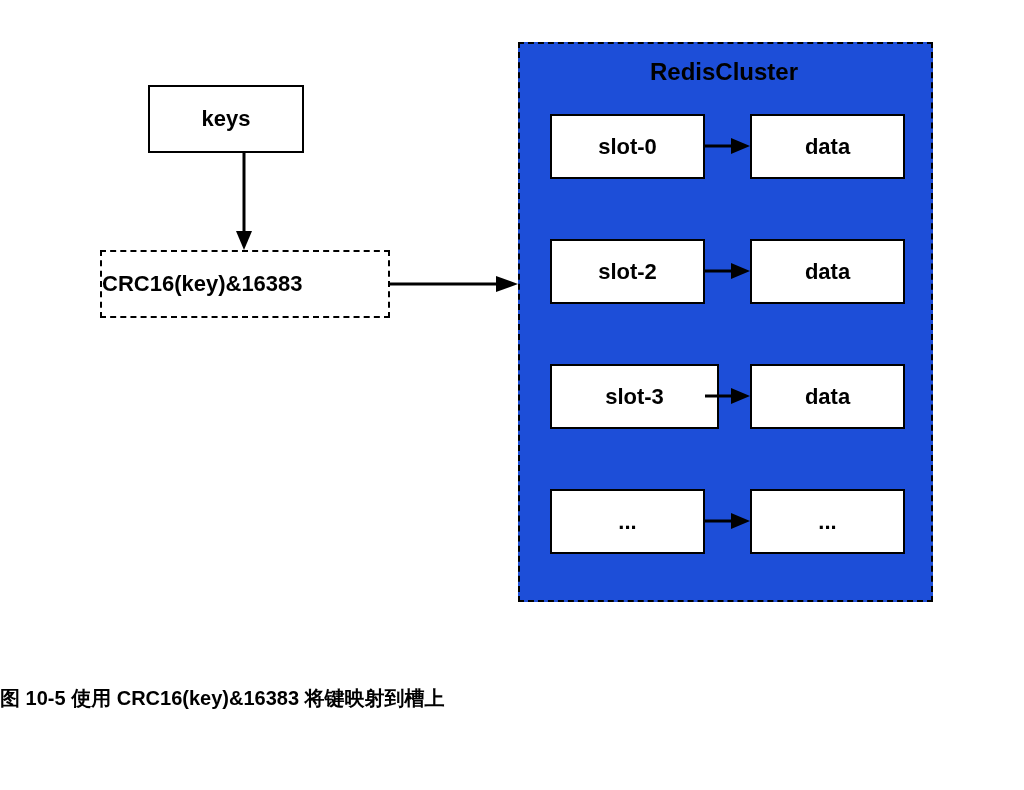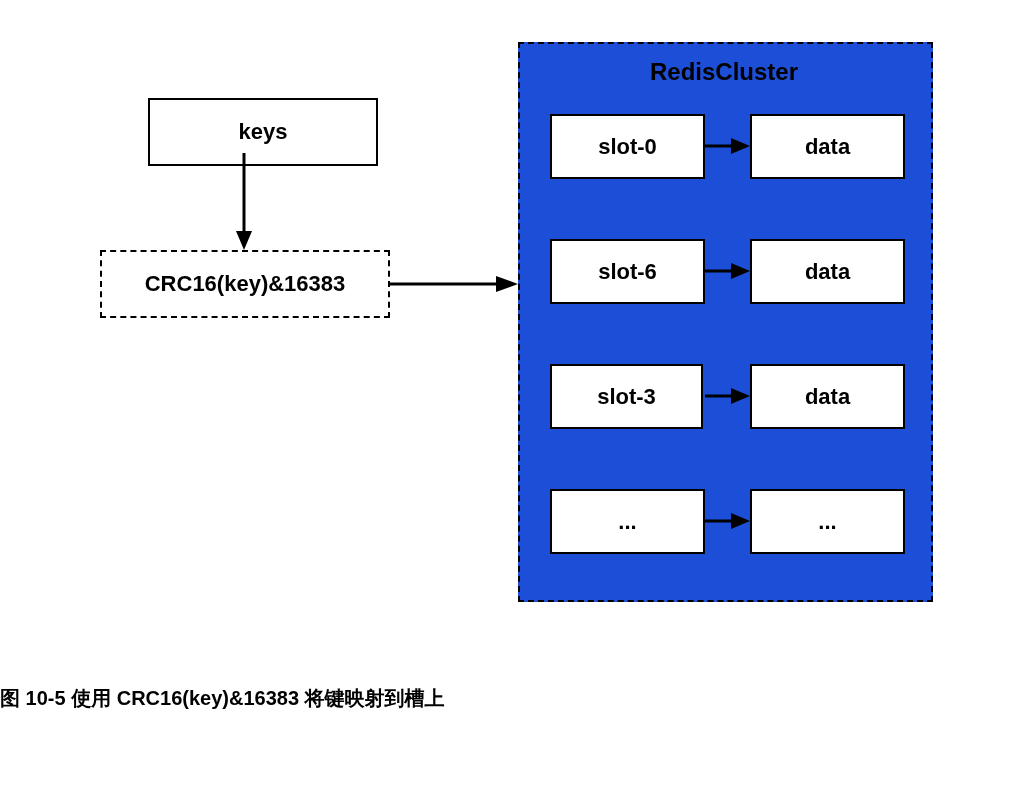--- a/index.html
+++ b/index.html
@@ -21,21 +21,21 @@
     justify-content: center;
     font-weight: bold;
     font-size: 22px;
   }
   .dashed-box {
     position: absolute;
     border: 2px dashed #000;
     background: #fff;
     display: flex;
     align-items: center;
-    justify-content: center;
+    justify-content: flex-start;
     font-weight: bold;
     font-size: 22px;
   }
   .cluster {
     position: absolute;
     border: 2px dashed #000;
     background: #1d4ed8;
   }
   .cluster-title {
     position: absolute;
@@ -49,21 +49,21 @@
     width: 100%;
   }
   svg.arrow {
     position: absolute;
     overflow: visible;
   }
 </style>
 </head>
 <body>
 
-<div class="box" style="left:148px; top:98px; width:230px; height:68px;">
+<div class="box" style="left:148px; top:85px; width:156px; height:68px;">
   <span>keys</span>
 </div>
 
 <svg class="arrow" style="left:244px; top:153px; width:2px; height:97px;">
   <line x1="0" y1="0" x2="0" y2="82" stroke="#000" stroke-width="3"></line>
   <polygon points="-8,78 8,78 0,97" fill="#000"></polygon>
 </svg>
 
 <div class="dashed-box" style="left:100px; top:250px; width:290px; height:68px;">
   <span>CRC16(key)&amp;16383</span>
@@ -82,31 +82,31 @@
   </div>
   <svg class="arrow" style="left:185px; top:102px; width:45px; height:2px;">
     <line x1="0" y1="0" x2="30" y2="0" stroke="#000" stroke-width="3"></line>
     <polygon points="26,-8 26,8 45,0" fill="#000"></polygon>
   </svg>
   <div class="box" style="left:230px; top:70px; width:155px; height:65px;">
     <span>data</span>
   </div>
 
   <div class="box" style="left:30px; top:195px; width:155px; height:65px;">
-    <span>slot-6</span>
+    <span>slot-2</span>
   </div>
   <svg class="arrow" style="left:185px; top:227px; width:45px; height:2px;">
     <line x1="0" y1="0" x2="30" y2="0" stroke="#000" stroke-width="3"></line>
     <polygon points="26,-8 26,8 45,0" fill="#000"></polygon>
   </svg>
   <div class="box" style="left:230px; top:195px; width:155px; height:65px;">
     <span>data</span>
   </div>
 
-  <div class="box" style="left:30px; top:320px; width:153px; height:65px;">
+  <div class="box" style="left:30px; top:320px; width:169px; height:65px;">
     <span>slot-3</span>
   </div>
   <svg class="arrow" style="left:185px; top:352px; width:45px; height:2px;">
     <line x1="0" y1="0" x2="30" y2="0" stroke="#000" stroke-width="3"></line>
     <polygon points="26,-8 26,8 45,0" fill="#000"></polygon>
   </svg>
   <div class="box" style="left:230px; top:320px; width:155px; height:65px;">
     <span>data</span>
   </div>
 

